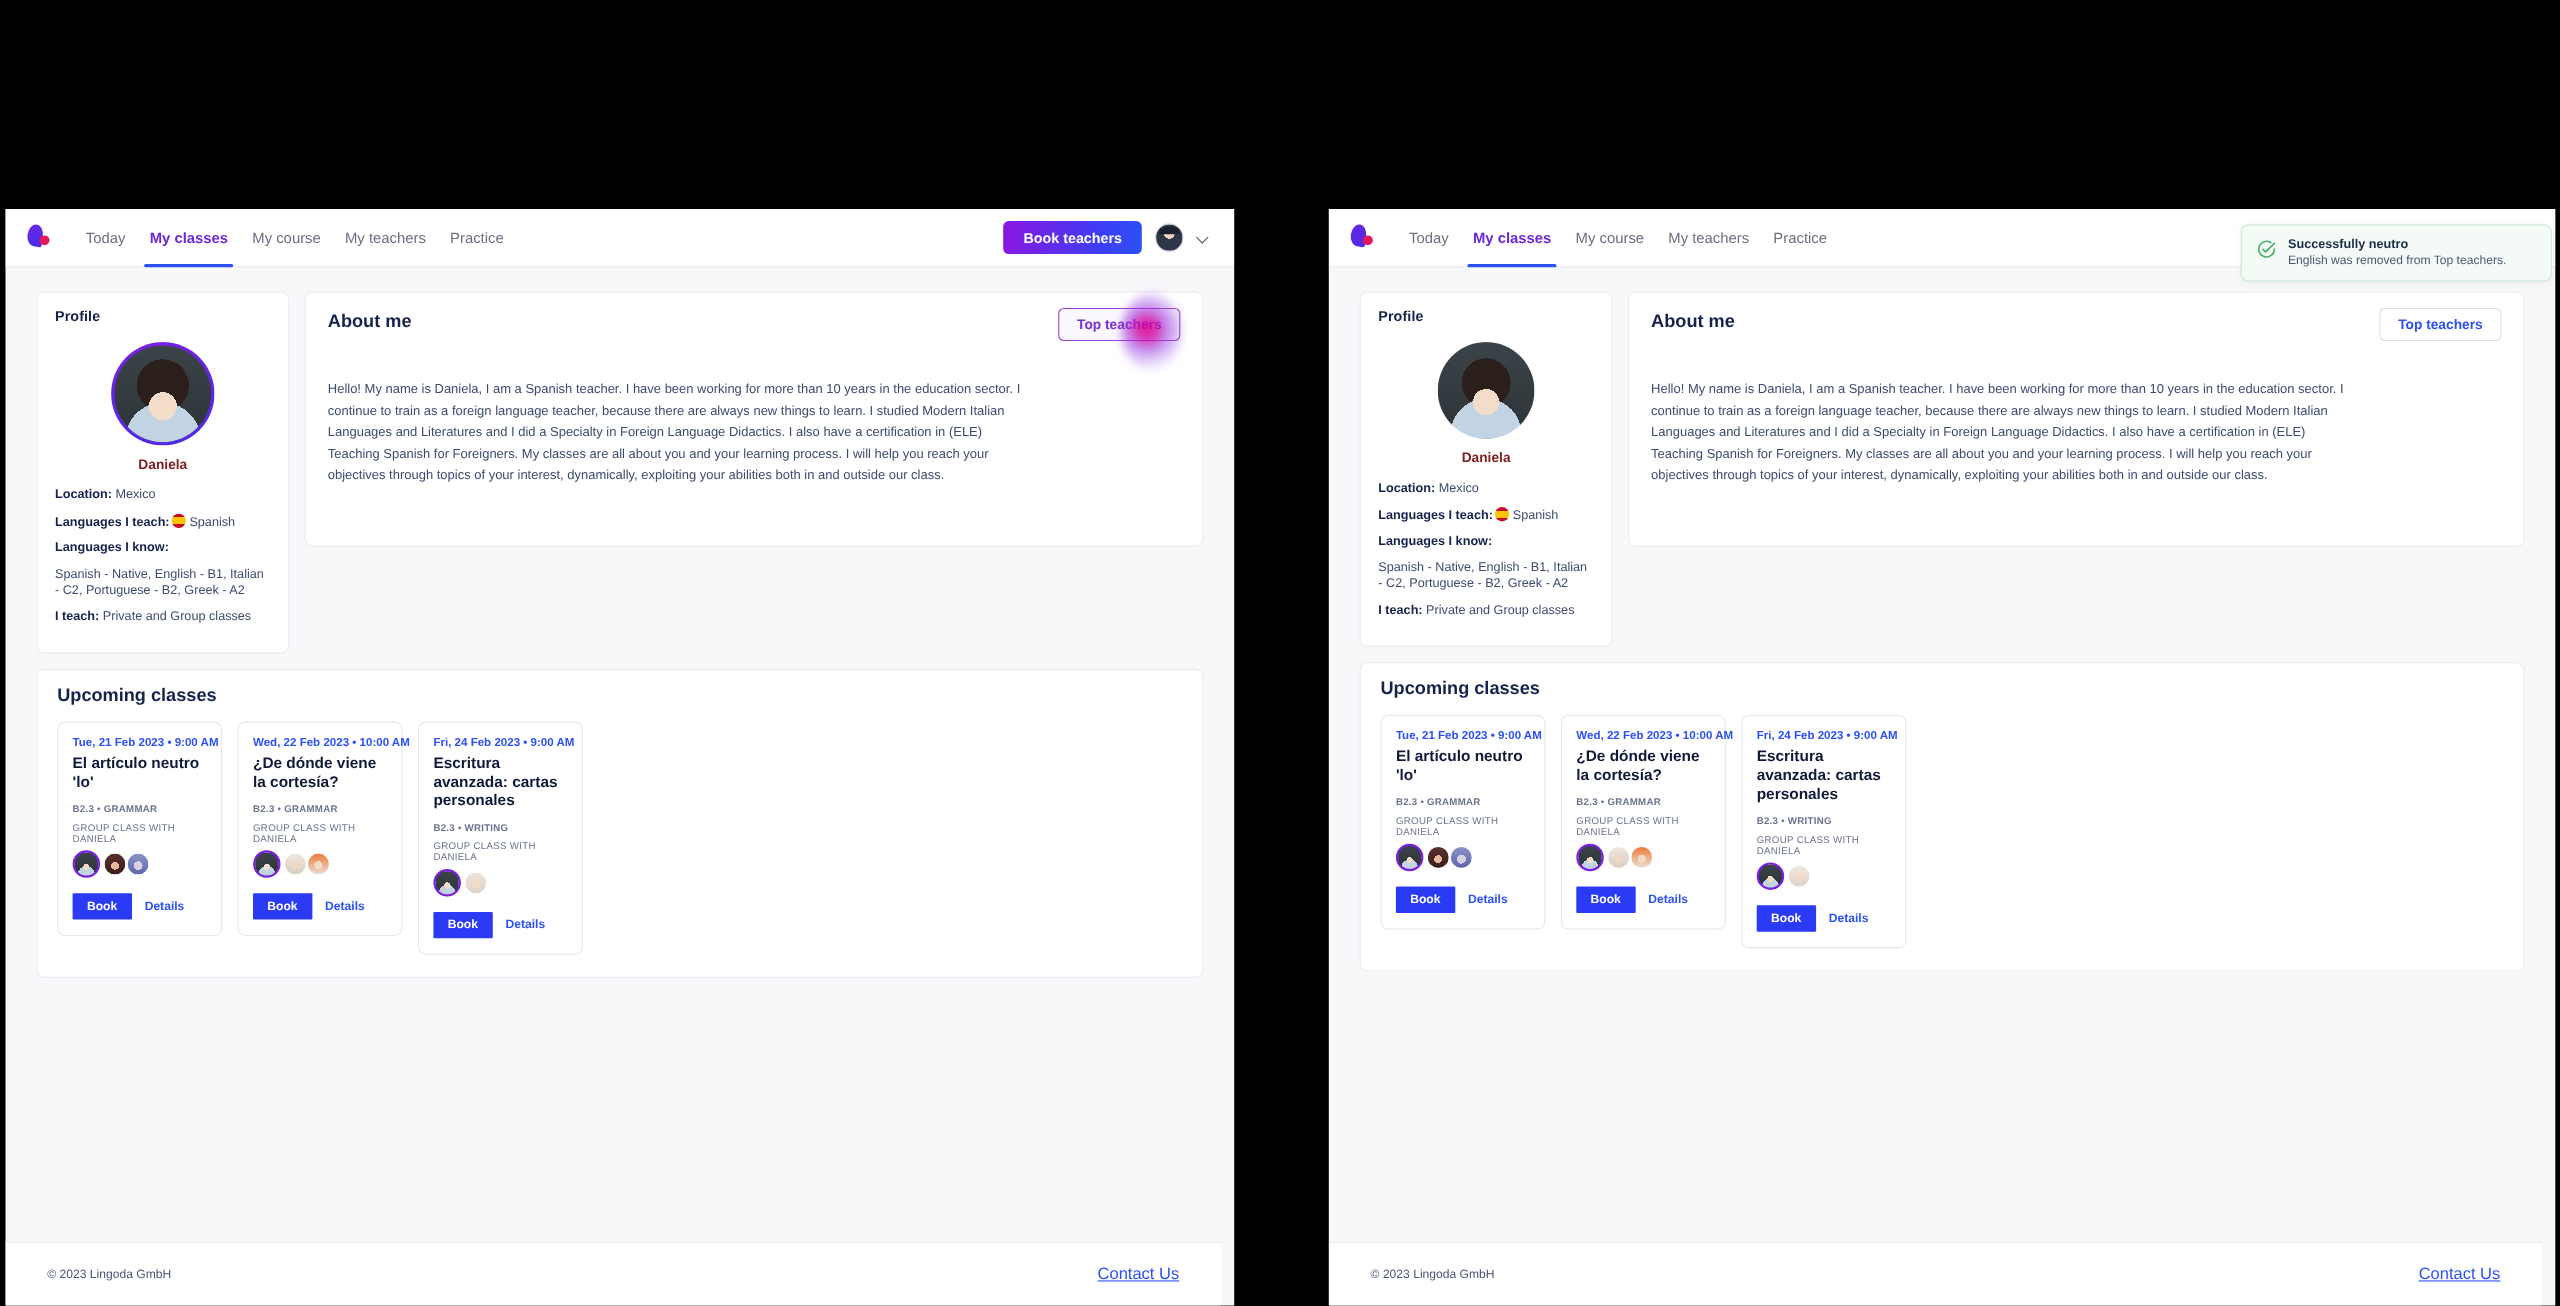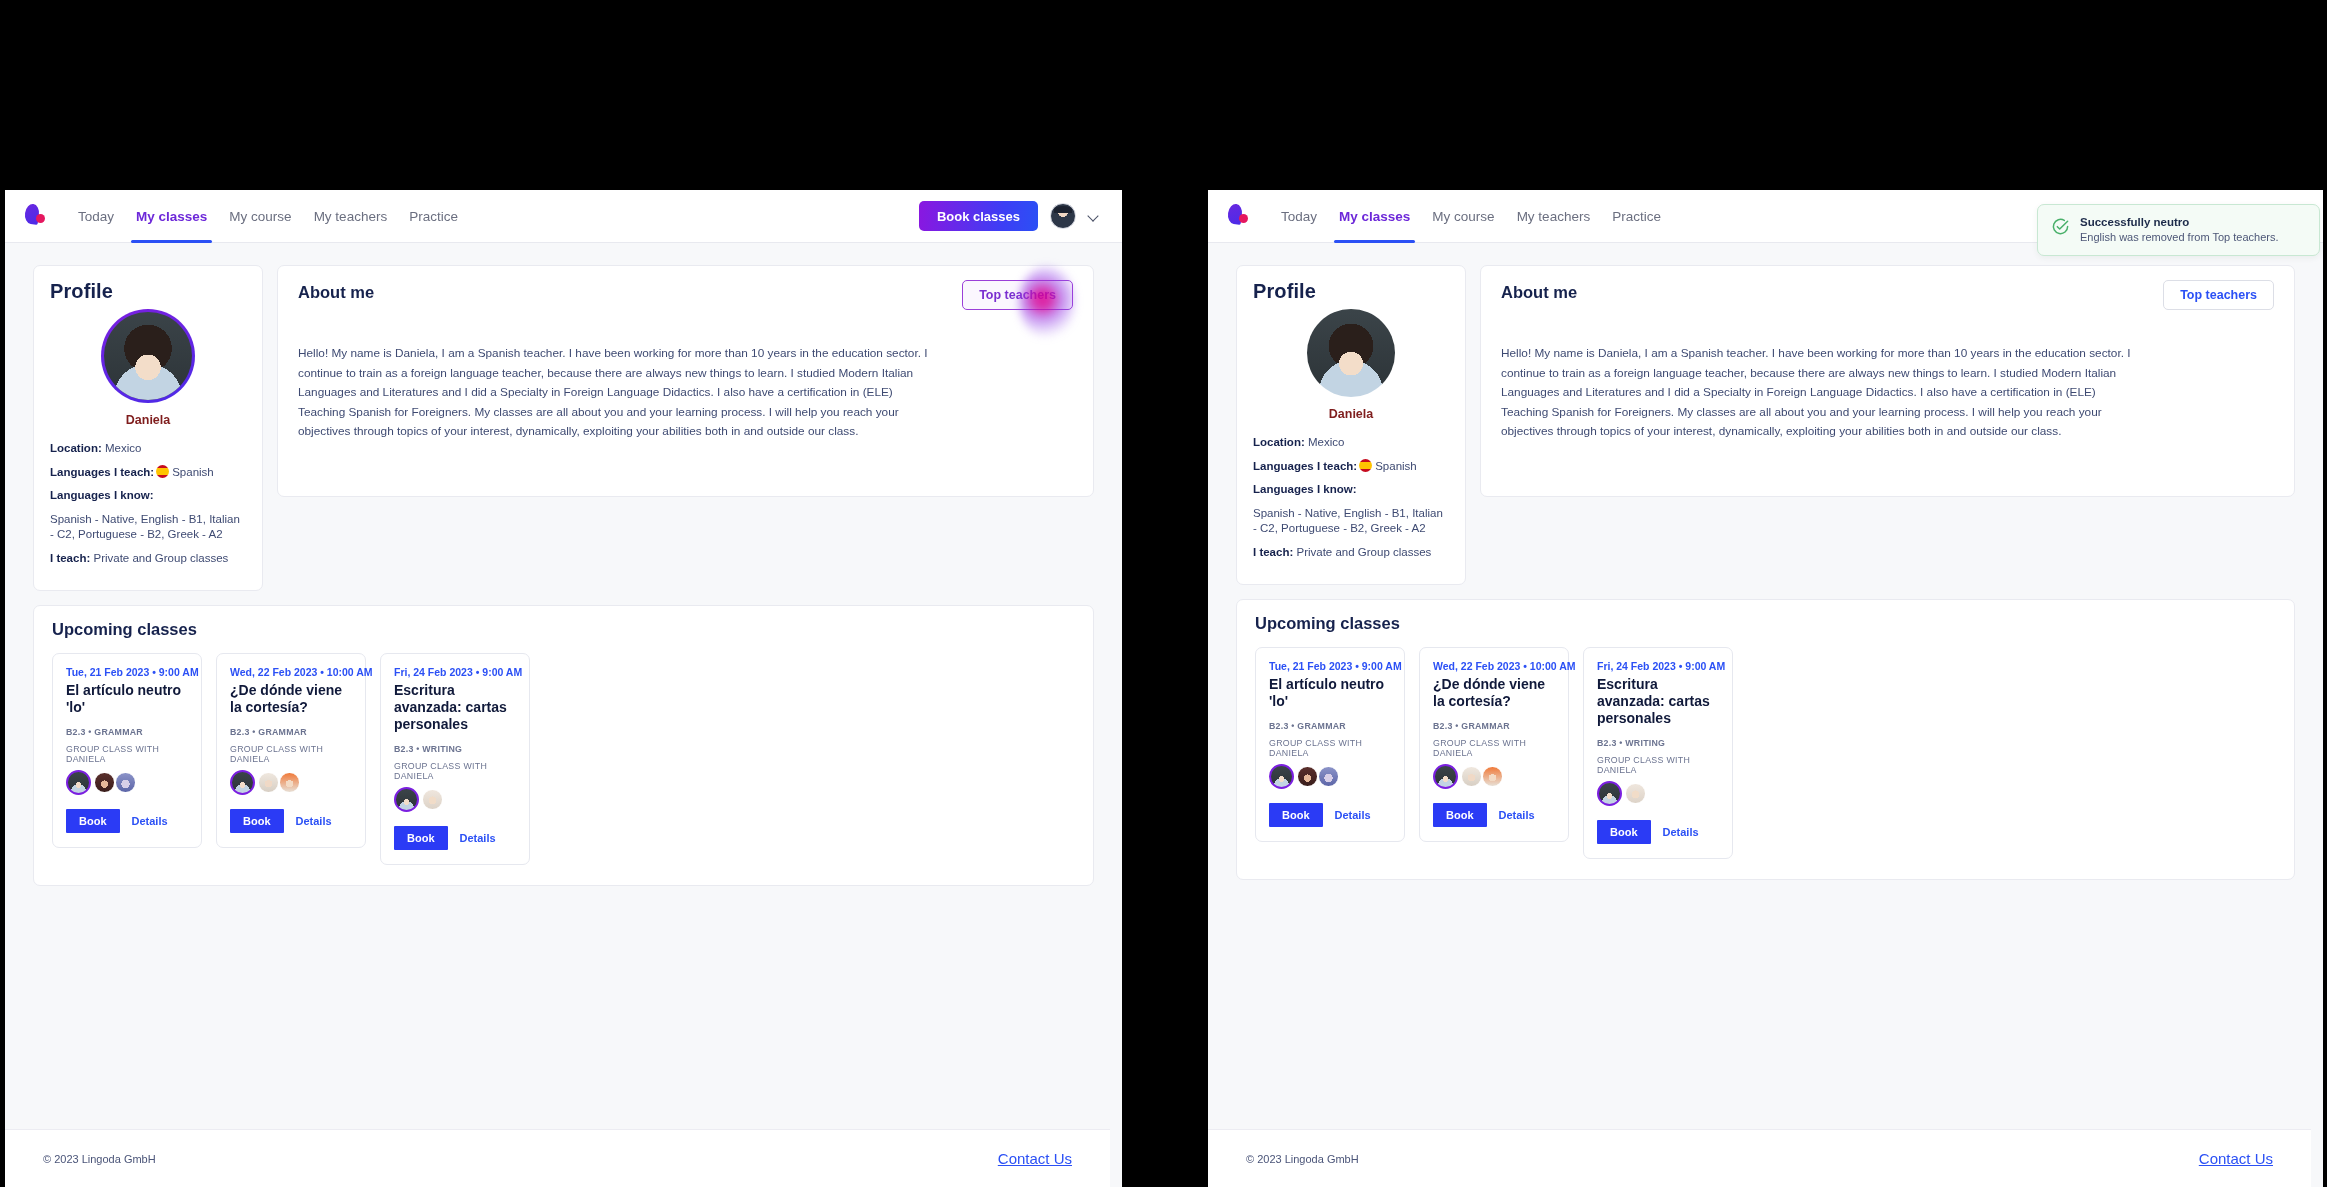--- a/index.html
+++ b/index.html
@@ -66,21 +66,21 @@
     transform:rotate(45deg);
   }
 
   
   .content{padding:22px 28px 0 28px;}
   .row1{display:flex;gap:14px;align-items:flex-start;}
   .card{background:#fff;border:1px solid #e9eaf0;border-radius:7px;}
 
   .profile-card{width:196px;flex:none;padding:14px 16px 16px 16px;}
   .card-title{
-    font-size:20px;font-weight:bold;color:#16224d;margin:0 0 6px 0;
+    font-size:13px;font-weight:bold;color:#16224d;margin:0 0 16px 0;
     letter-spacing:.1px;
   }
   .avatar-wrap{display:flex;justify-content:center;margin:6px 0 10px 0;}
   .avatar{
     width:88px;height:88px;border-radius:50%;position:relative;overflow:hidden;
     background:radial-gradient(circle at 50% 62%, #f3ddc9 0 17%, transparent 17%),
                radial-gradient(circle at 50% 95%, #c2d4e3 0 34%, transparent 34%),
                radial-gradient(circle at 50% 42%, #2a1f1b 0 33%, transparent 33%),
                linear-gradient(#3b4449,#2c3337);
   }
@@ -188,21 +188,21 @@
         <div class="dot"></div>
       </div>
       <div class="nav">
         <a>Today</a>
         <a class="active">My classes</a>
         <a>My course</a>
         <a>My teachers</a>
         <a>Practice</a>
       </div>
       <div class="topbar-right">
-        <button class="book-btn">Book classes</button>
+        <button class="book-btn">Book teachers</button>
         <div class="user-av"></div>
         <div class="chev"></div>
       </div>
     </div>
 
     <div class="content">
       <div class="row1">
 
         <div class="card profile-card">
           <div class="card-title">Profile</div>

